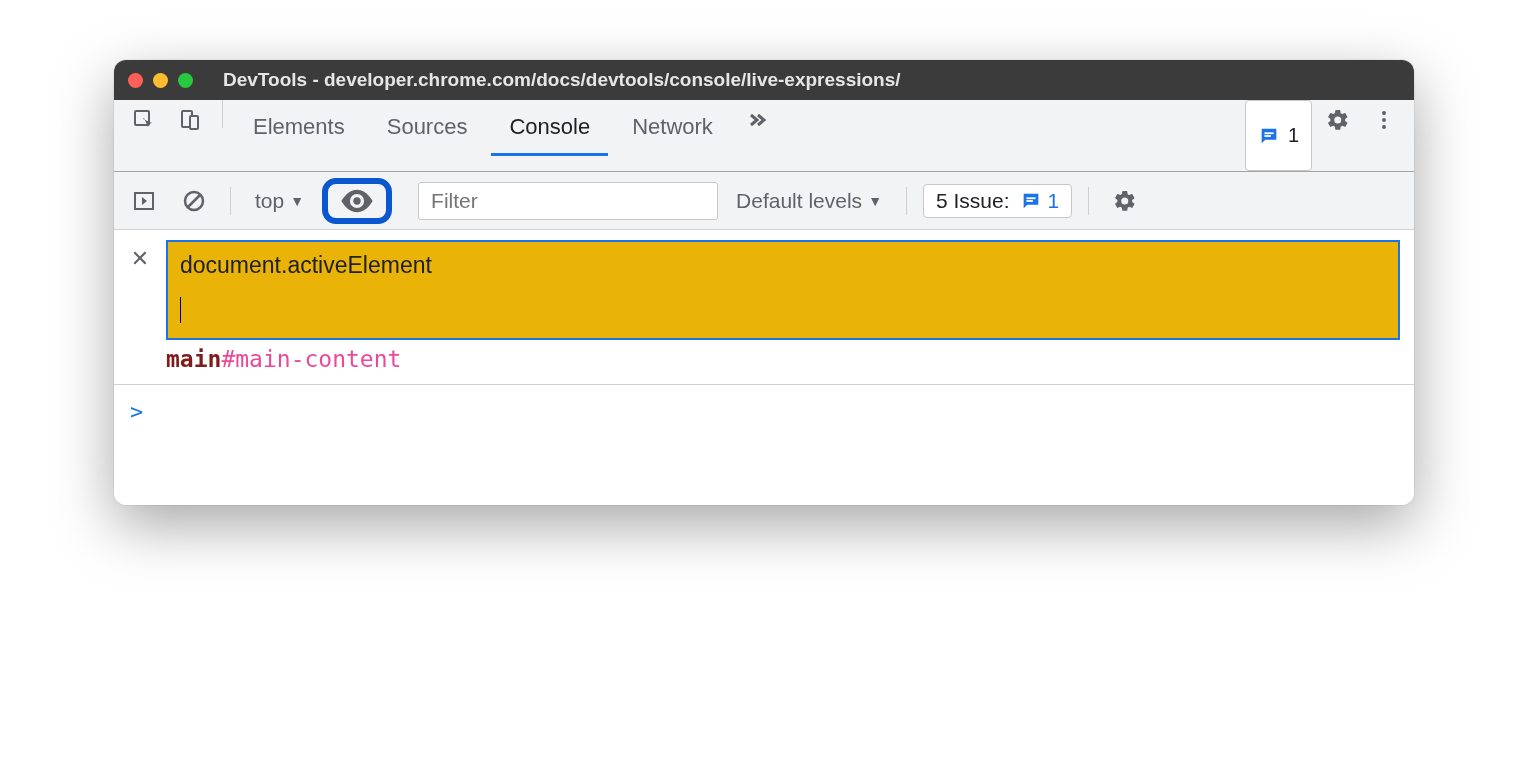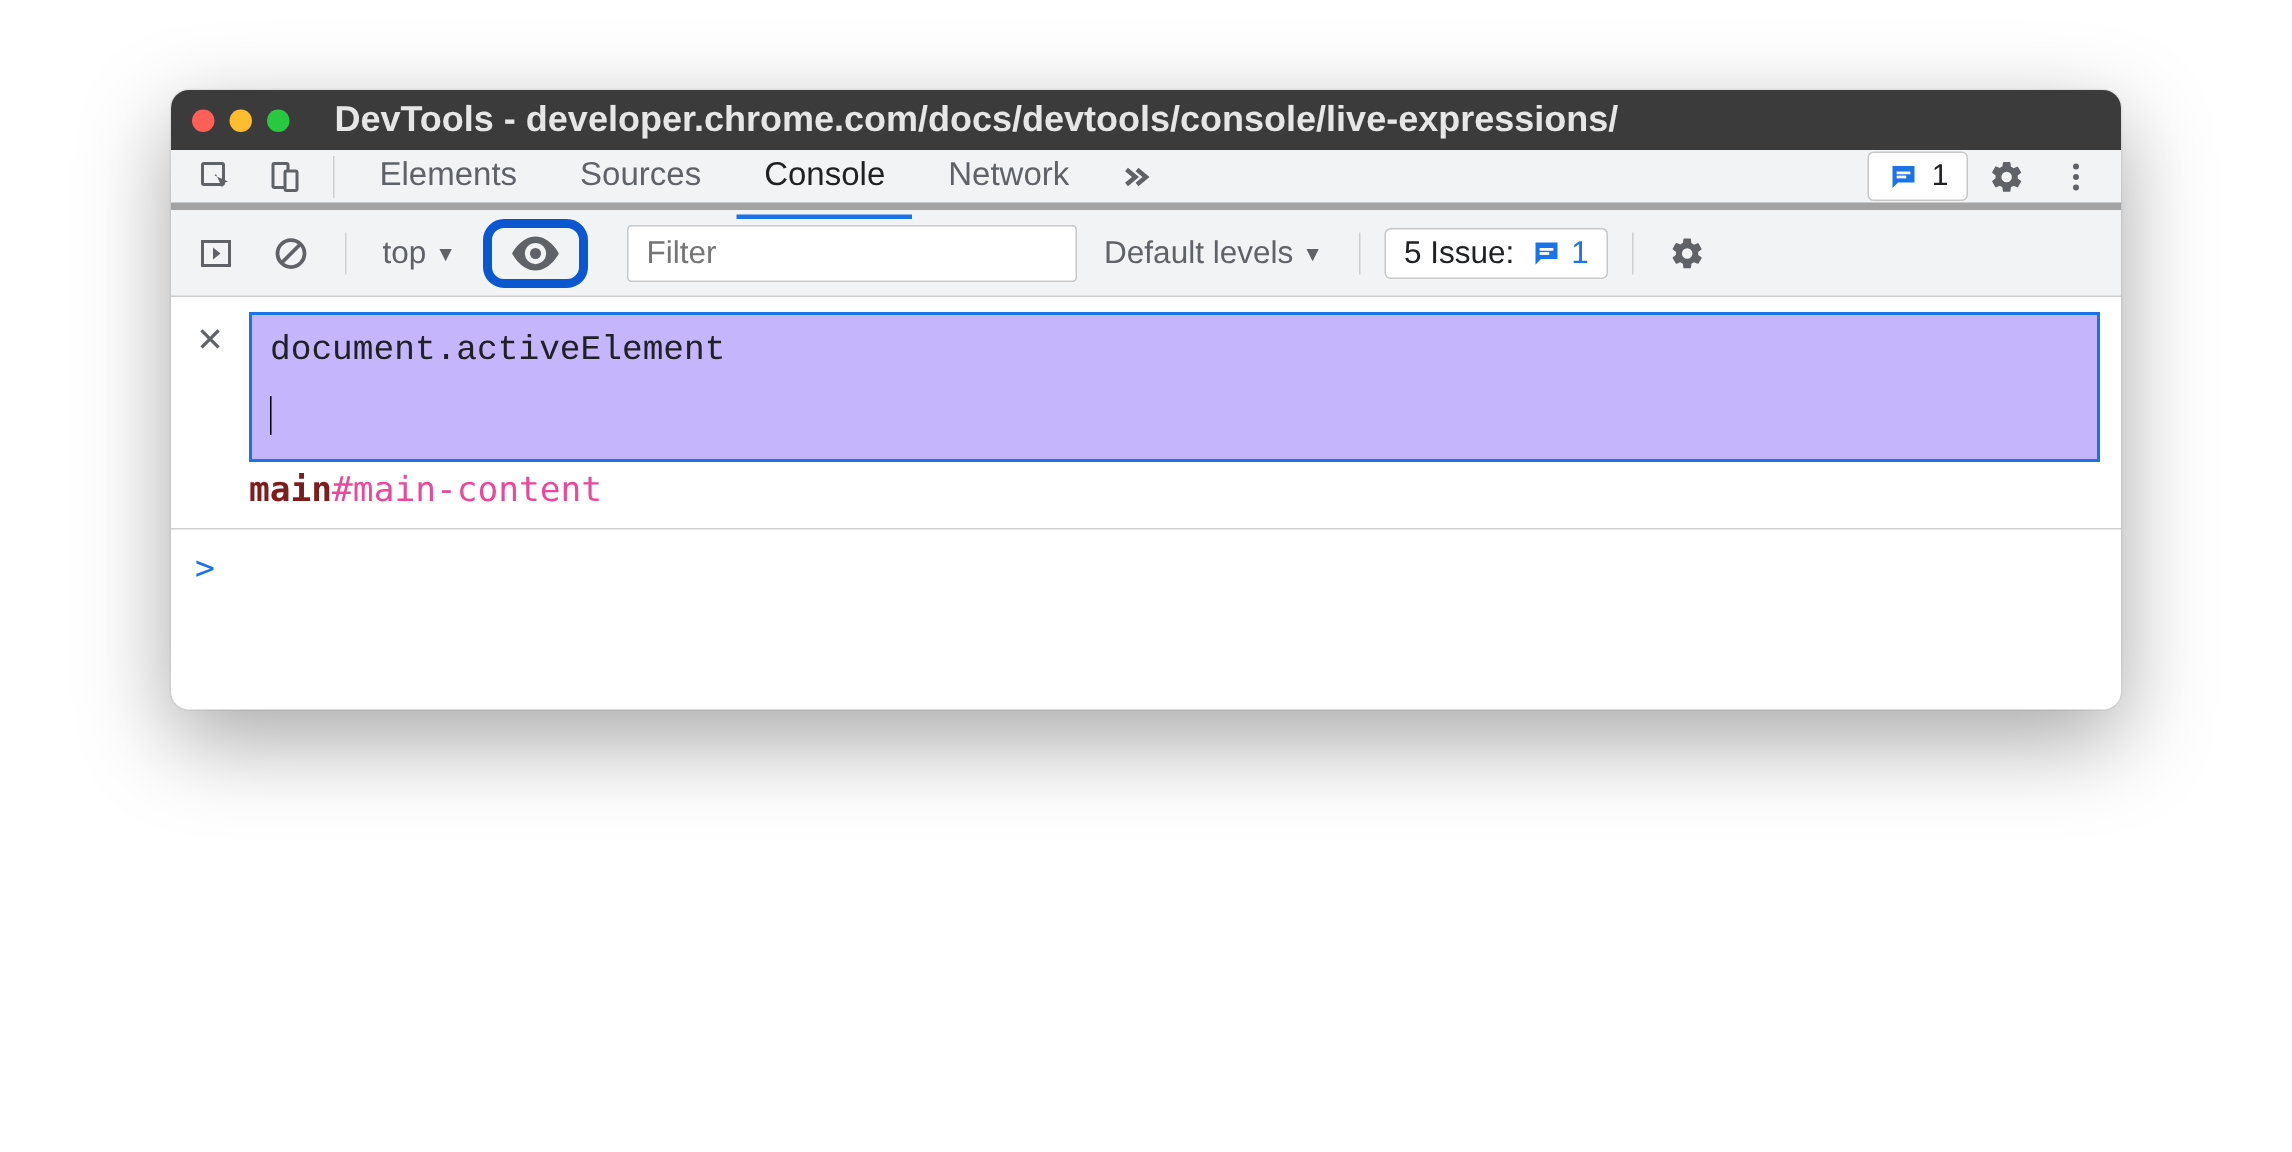--- a/index.html
+++ b/index.html
@@ -31,30 +31,29 @@
   .traffic { display: flex; gap: 10px; align-items: center; }
   .dot { width: 15px; height: 15px; border-radius: 50%; }
   .dot.red { background: #ff5f57; }
   .dot.yellow { background: #febc2e; }
   .dot.green { background: #28c840; }
   .title {
     flex: 1;
     text-align: left;
     padding-left: 20px;
     color: #e6e6e6;
-    font-size: 24px;
+    font-size: 19px;
     font-weight: 600;
     white-space: nowrap;
     overflow: hidden;
   }
   .tabbar {
     display: flex;
-    align-items: center;
-    height: 40px;
-    border-bottom: 5px solid #a3a3a3;
+    height: 72px;
+    border-bottom: 1px solid #a3a3a3;
     background: #f1f3f4;
     padding: 0 10px;
     gap: 6px;
   }
   .icon-btn {
     width: 40px; height: 40px;
     display: flex; align-items: center; justify-content: center;
     color: #5f6368;
     border-radius: 4px;
     cursor: pointer;
@@ -135,22 +134,22 @@
   .issues .icn { color: #1a73e8; display:flex; align-items:center; gap:6px;}
   .live-area {
     border-bottom: 1px solid #d0d0d0;
     padding: 10px 14px 12px 14px;
   }
   .live-row { display:flex; align-items: flex-start; gap: 14px; }
   .close-x { color:#5f6368; font-size: 22px; cursor:pointer; padding-top:6px; width:24px; text-align:center;}
   .live-box {
     flex:1;
     border: 2px solid #1a73e8;
-    background: #c4b5fd;
-    font-family: Liberation Mono, monospace;
+    background: #eab308;
+    font-family: Liberation Sans, sans-serif;
     font-size: 23px;
     color: #202124;
     padding: 10px 12px 14px 12px;
     min-height: 100px;
   }
   .live-box .cursor {
     display:inline-block; width:1px; height:26px; background:#000; vertical-align:middle; margin-top:18px;
   }
   .live-result {
     font-family: "Menlo","Consolas",monospace;

